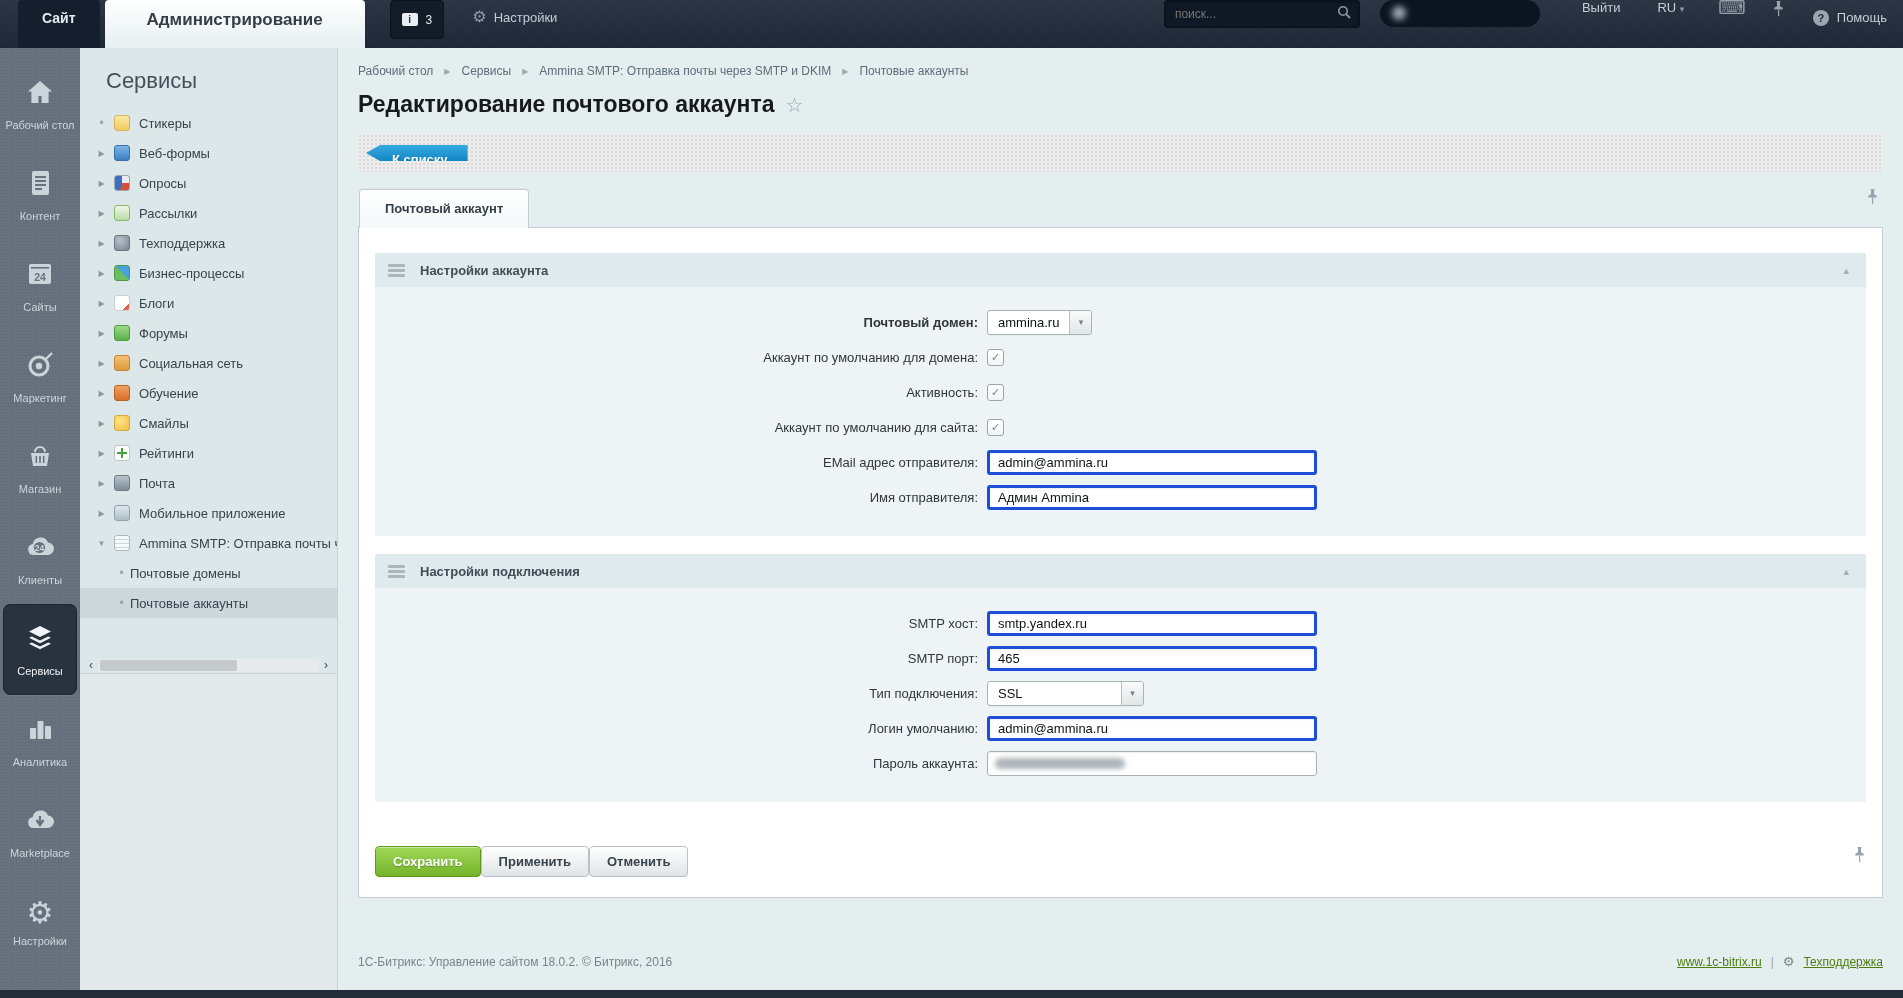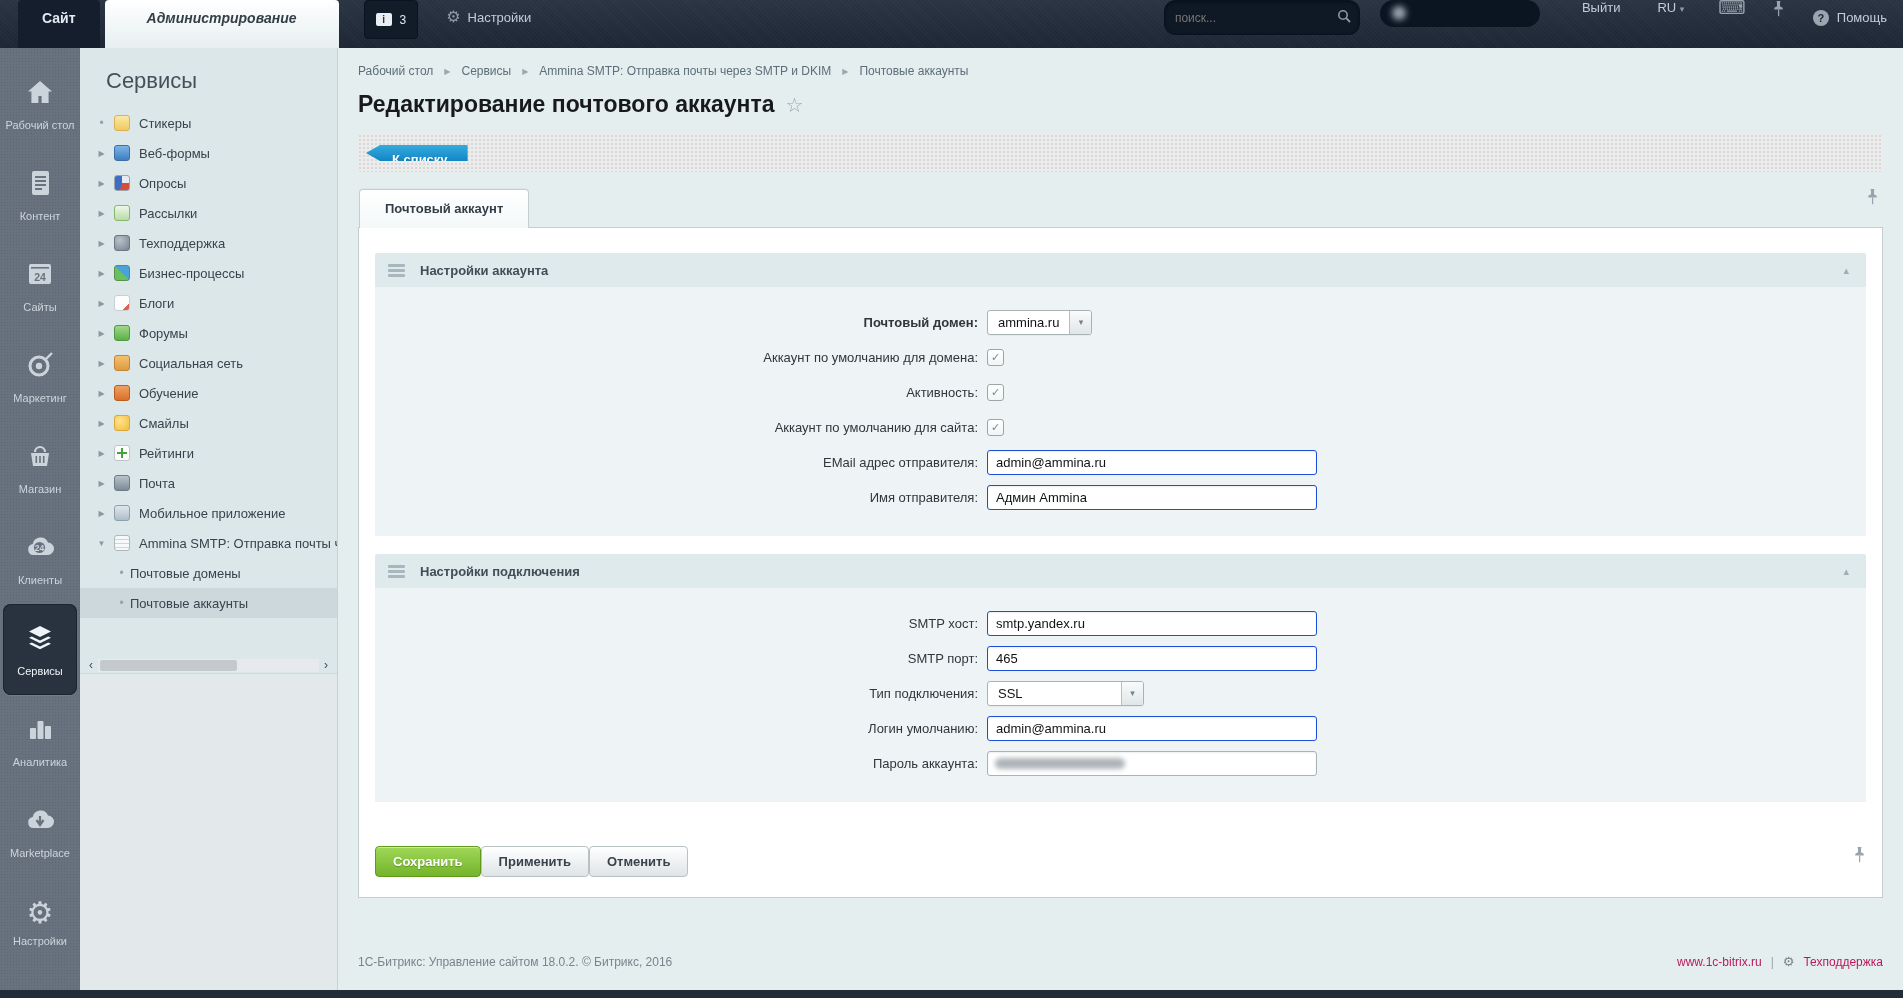--- a/index.html
+++ b/index.html
@@ -16,35 +16,35 @@
     background:linear-gradient(#2a3443,#1d2634);
     background-image:repeating-linear-gradient(45deg, rgba(255,255,255,.025) 0 1px, transparent 1px 3px),
                      linear-gradient(#2a3443,#1d2634);
   }
   .tab-site {
     margin-left:18px; background:#141e2c; color:#e3eaf1; font-weight:bold; font-size:14px;
     padding:10px 24px 12px; border-radius:4px 4px 0 0; cursor:pointer;
   }
   .tab-admin {
     margin-left:5px; background:linear-gradient(#ffffff,#e7eff1); color:#333e47; font-weight:bold;
-    font-size:14px; padding:10px 42px 13px; border-radius:4px 4px 0 0; cursor:pointer;font-style:italic;
+    font-size:17px; padding:10px 42px 13px; border-radius:4px 4px 0 0; cursor:pointer;
   }
   .notif {
     display:flex; align-items:center; gap:8px; background:#121c29; border:1px solid #0b1320;
     border-radius:4px; padding:6px 11px; margin:0 0 9px 25px; cursor:pointer;
   }
   .notif-ic { width:16px; height:13px; background:#e9eef2; border-radius:2px; color:#2a3440;
     font-weight:bold; font-size:10px; display:flex; align-items:center; justify-content:center; }
   .notif-n { color:#dfe7ee; font-size:12px; }
   .tb-gear { display:flex; align-items:center; gap:7px; margin:0 0 14px 28px; cursor:pointer; }
   .tb-gear .g { color:#8d99a5; font-size:16px; line-height:14px; }
   .tb-gear .t { color:#c3cdd6; font-size:13px; }
   .tb-spacer { flex:1; }
   .search {
-    width:196px; height:35px; background:#0f1926; border:1px solid #0a1220; border-radius:11px;
+    width:196px; height:28px; background:#0f1926; border:1px solid #0a1220; border-radius:3px;
     display:flex; align-items:center; padding:0 8px; margin-bottom:11px;
     box-shadow:inset 0 1px 3px rgba(0,0,0,.5);
   }
   .search input { background:transparent; border:none; outline:none; color:#93a0ad; font-size:12px;
     flex:1; font-family:inherit; }
   .userpill { width:160px; height:27px; border-radius:14px; background:#0b1522; margin:0 0 10px 20px;
     position:relative; overflow:hidden; cursor:pointer; }
   .userpill .blob { position:absolute; left:10px; top:7px; width:120px; height:12px;
     background:linear-gradient(90deg,#aab3bd,#3c4document655 60%,#24303f); opacity:.8; filter:blur(4px); }
   .userpill .blob2 { position:absolute; left:12px; top:6px; width:14px; height:14px; border-radius:50%;
@@ -154,21 +154,21 @@
     border-radius:2px 2px 0 0; }
   .burger { width:17px; display:flex; flex-direction:column; gap:2px; margin-right:15px; cursor:pointer; }
   .burger span { height:3px; background:#a7b7bd; border-radius:1px; }
   .sec-title { font-weight:bold; font-size:13px; color:#434d57; }
   .sec-collapse { margin-left:auto; color:#9db0b6; font-size:11px; cursor:pointer; padding-right:4px; }
   .sec-body { background:#eef4f5; padding:22px 0 26px; }
   .frow { display:flex; align-items:center; margin-bottom:9px; min-height:26px; }
   .flabel { width:612px; text-align:right; font-size:13px; color:#30363b; padding-right:9px; flex:none; }
   .flabel.bold { font-weight:bold; }
   .tinput {
-    width:330px; height:25px; border:1px solid #1d4ed8; border-radius:3px; background:#fff;
+    width:330px; height:25px; border:3px solid #1d4ed8; border-radius:3px; background:#fff;
     font-size:13px; padding:0 8px; color:#101214; box-shadow:inset 0 1px 2px rgba(0,0,0,.07);
     font-family:inherit; outline:none;
   }
   .checkbox { width:17px; height:17px; border:1px solid #9ca6aa; border-radius:3px;
     background:linear-gradient(#ffffff,#f1f5f5); display:flex; align-items:center;
     justify-content:center; font-size:11px; color:#79858c; cursor:pointer; }
   .selectbox { display:inline-flex; border:1px solid #a9b3b6; border-radius:3px; background:#fff;
     height:25px; overflow:hidden; cursor:pointer; box-shadow:0 1px 1px rgba(0,0,0,.04); }
   .sel-val { padding:0 10px; font-size:13px; line-height:23px; color:#101214; }
   .sel-btn { width:22px; border-left:1px solid #b6bfc2; background:linear-gradient(#fafbfb,#e0e6e7);
@@ -184,21 +184,21 @@
     display:flex; align-items:center; cursor:pointer; }
   .btn-save { background:linear-gradient(#a0d858,#74b42a); border:1px solid #61991d; color:#fff;
     text-shadow:0 1px 1px rgba(0,0,0,.25); box-shadow:inset 0 1px 0 rgba(255,255,255,.45); }
   .btn-plain { background:linear-gradient(#ffffff,#dfe4e6); border:1px solid #b9c1c4; color:#39434c;
     box-shadow:inset 0 1px 0 #fff; }
   .pin-btns { margin-left:auto; cursor:pointer; align-self:flex-start; }
 
   .footerbar { display:flex; margin-top:56px; font-size:12px; color:#78848c; align-items:center; }
   .foot-left { flex:1; }
   .foot-right { display:flex; align-items:center; gap:9px; }
-  .foot-link { color:#be185d; cursor:pointer; }
+  .foot-link { color:#4d7c0f; cursor:pointer;text-decoration:underline; }
   .foot-sep { color:#9aa6ad; }
   .foot-gear { font-size:13px; color:#78848c; }
 
   .bottom-strip { position:absolute; left:0; bottom:0; width:1903px; height:8px; background:#232d3a; }
 </style>
 </head>
 <body>
 
 <div class="topbar">
   <div class="tab-site">Сайт</div>

